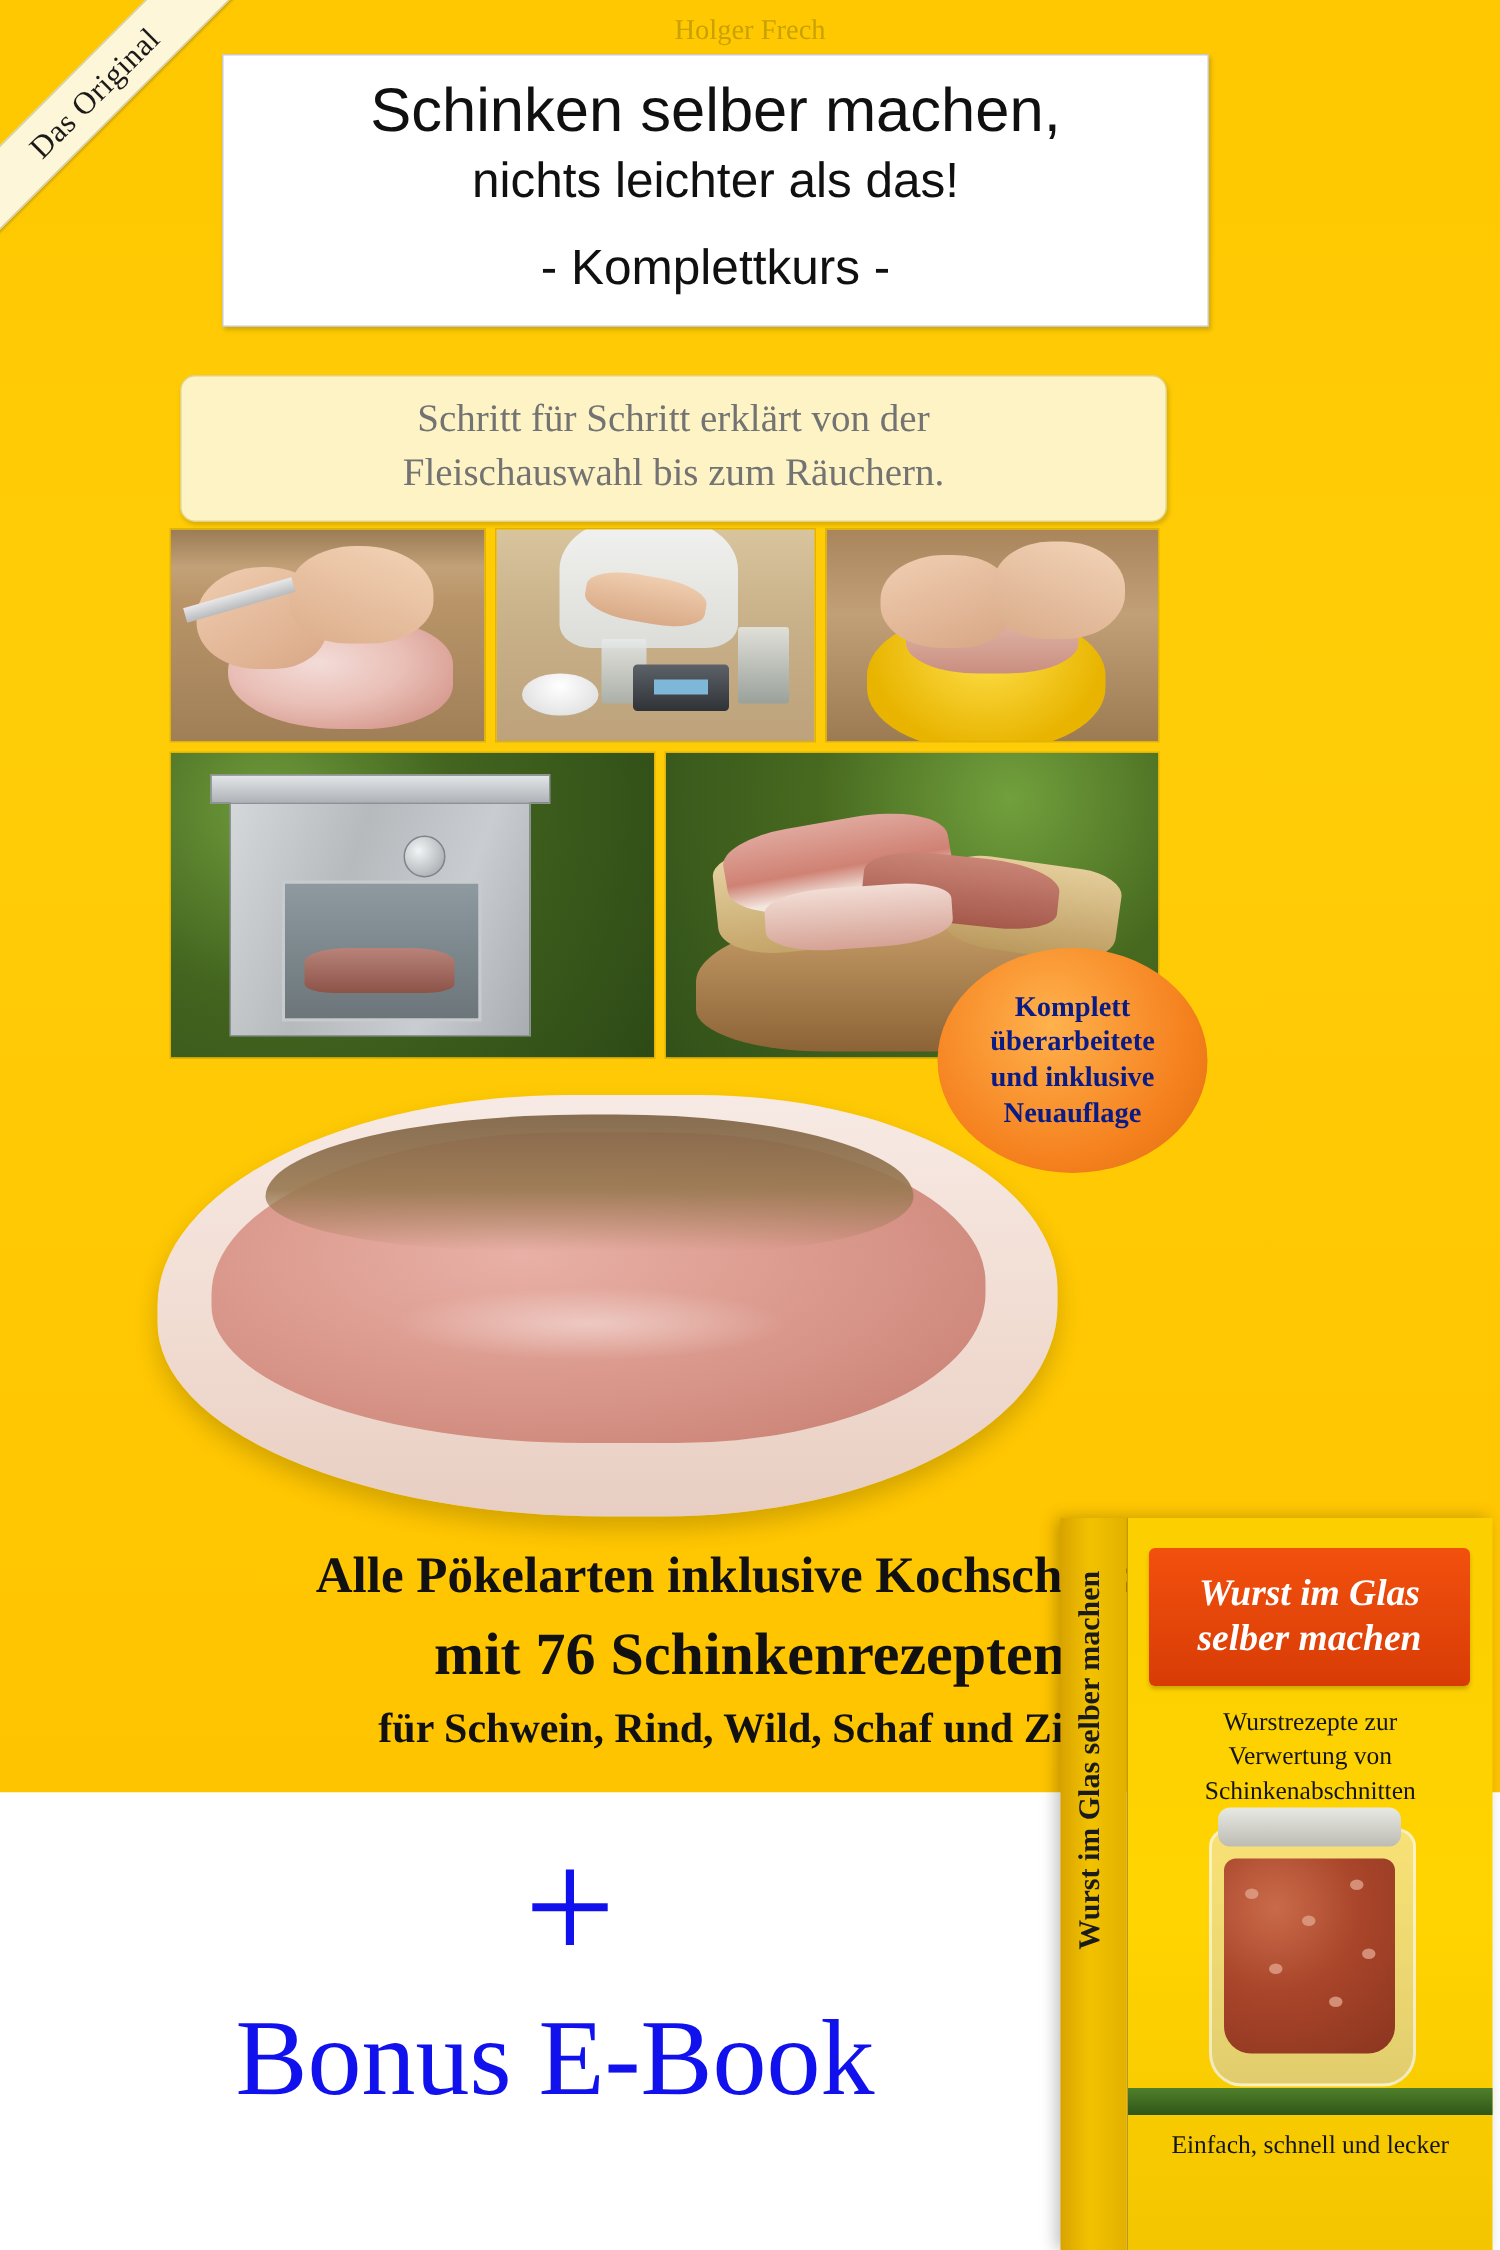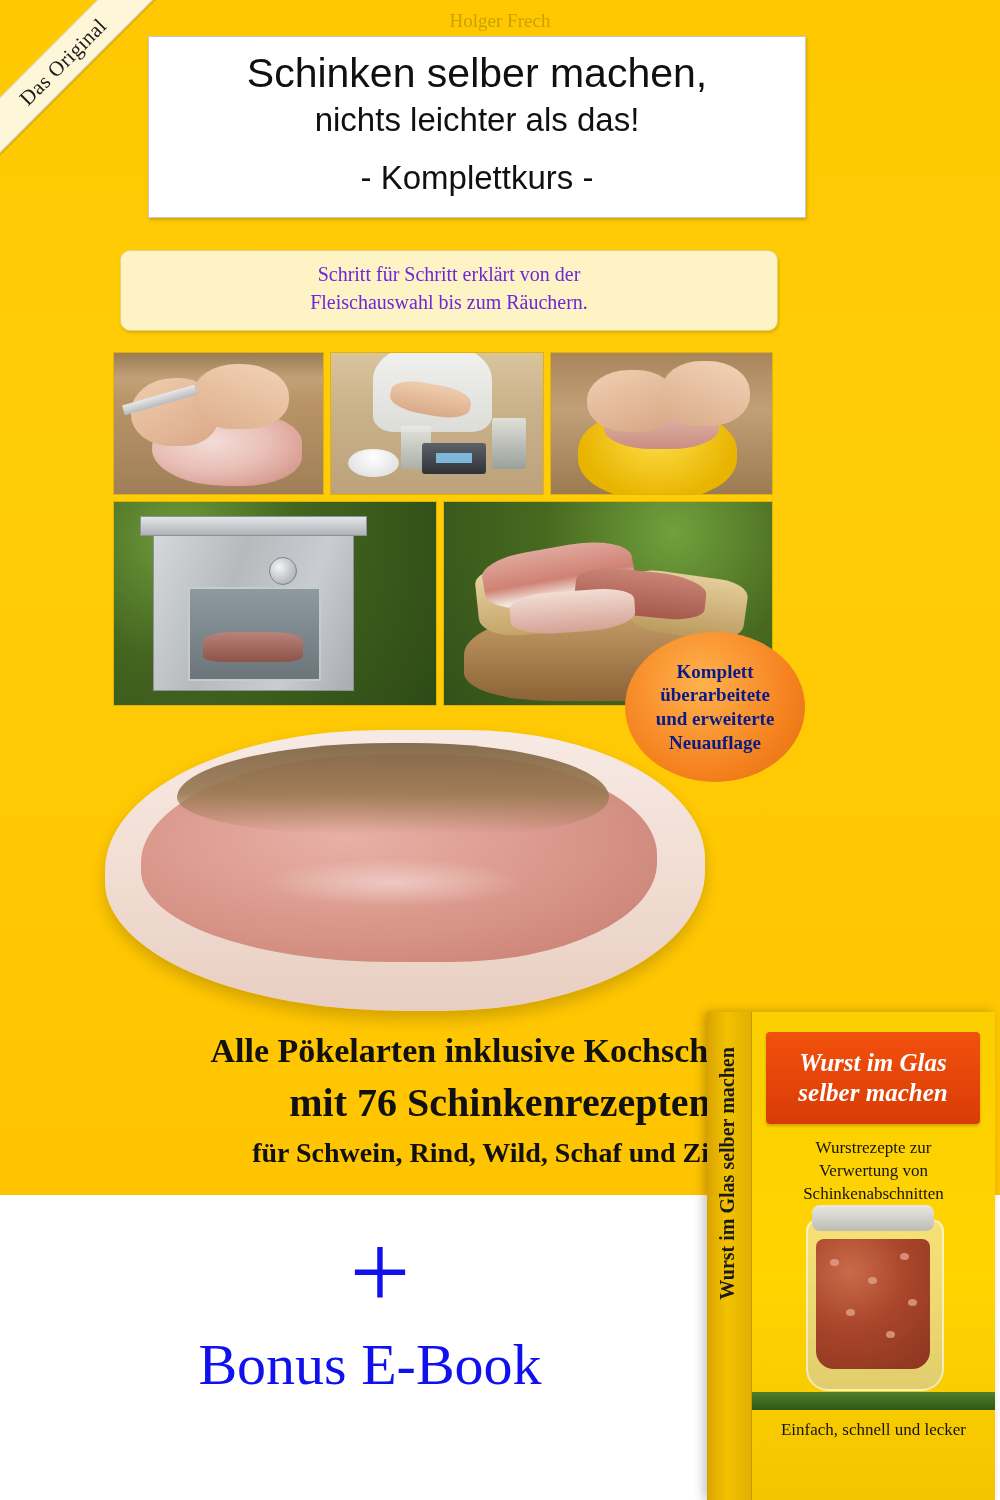--- a/index.html
+++ b/index.html
@@ -110,22 +110,22 @@
     background: #fdf3c4;
     border: 1px solid #e3d283;
     border-radius: 10px;
     box-shadow: 1px 2px 3px rgba(0,0,0,0.15);
     text-align: center;
     z-index: 10;
   }
   .subtitle-box p {
     margin: 0;
     font-family: "Liberation Serif", serif;
-    font-size: 20px;
-    color: #6d28d9;
+    font-size: 26px;
+    color: #737373;
     line-height: 1.38;
   }
   
   .photos-top {
     position: absolute;
     left: 113px;
     top: 352px;
     width: 660px;
     height: 143px;
     display: flex;
@@ -425,21 +425,21 @@
     line-height: 1;
     z-index: 16;
   }
   .bonus {
     position: absolute;
     left: 20px;
     top: 1335px;
     width: 700px;
     text-align: center;
     font-family: "Liberation Serif", serif;
-    font-size: 58px;
+    font-size: 72px;
     color: #1111ee;
     line-height: 1.05;
     z-index: 16;
   }
   
   .book {
     position: absolute;
     left: 707px;
     top: 1012px;
     width: 287px;
@@ -606,21 +606,21 @@
       <div class="slice-b"></div>
       <div class="slice-c"></div>
     </div>
   </div>
 
   <div class="burst">
     <div class="disc"></div>
     <div class="txt">
       <span>Komplett</span>
       <span>überarbeitete</span>
-      <span>und erweiterte</span>
+      <span>und inklusive</span>
       <span>Neuauflage</span>
     </div>
   </div>
 
   <div class="hero-ham">
     <div class="fat"></div>
     <div class="lean"></div>
     <div class="crust"></div>
     <div class="sheen"></div>
   </div>

